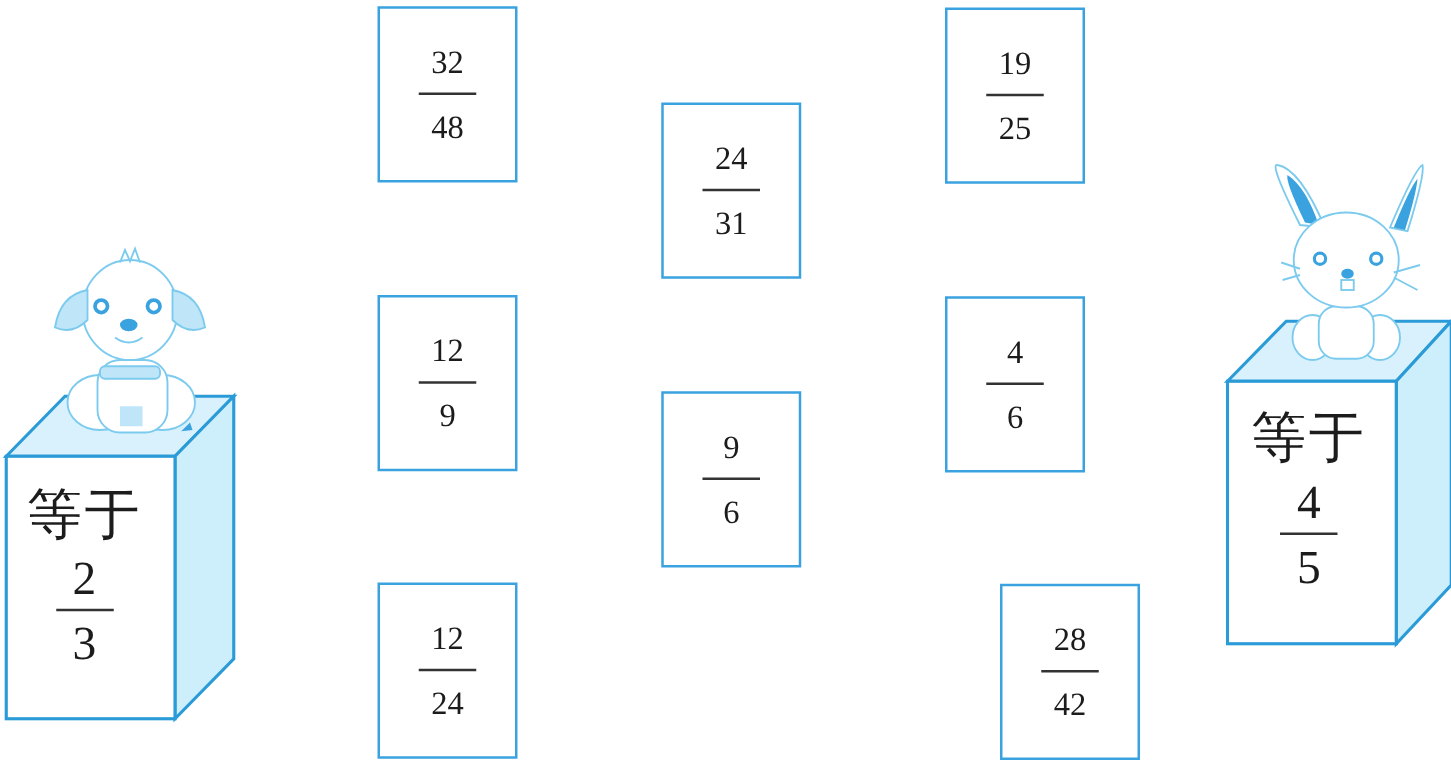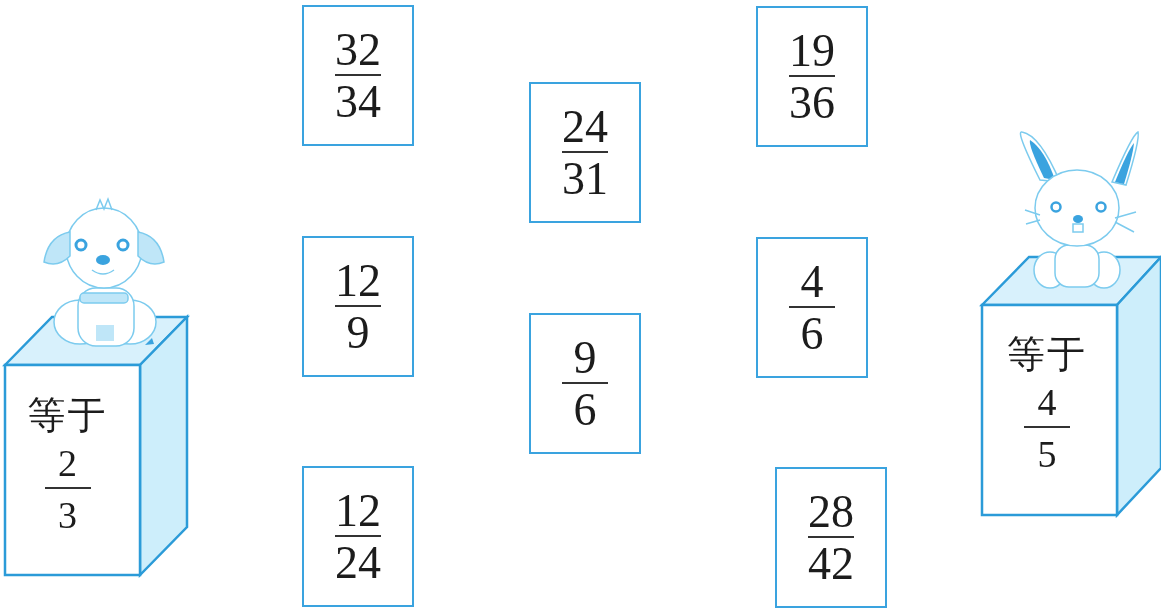--- a/index.html
+++ b/index.html
@@ -1,23 +1,23 @@
 <!DOCTYPE html>
 <html><head>
 <meta charset="utf-8">
 <style>
   html,body{margin:0;padding:0;background:#ffffff;}
   body{width:1161px;height:613px;position:relative;overflow:hidden;font-family:"Liberation Serif","DejaVu Serif",serif;color:#222;}
   .card{position:absolute;width:112px;height:141px;border:2px solid #3aa3df;box-sizing:border-box;background:#fff;}
   .frac{position:absolute;left:0;right:0;top:0;bottom:0;display:flex;flex-direction:column;align-items:center;justify-content:center;}
-  .num,.den{font-size:46px;line-height:40px;color:#1c1c1c;}
+  .num,.den{font-size:26px;line-height:40px;color:#1c1c1c;}
   .bar{width:46px;height:2px;background:#333;margin:4px 0 6px 0;}
   svg{position:absolute;left:0;top:0;}
   .box-label{position:absolute;display:flex;flex-direction:column;align-items:center;}
-  .box-title{font-size:38px;line-height:40px;letter-spacing:2px;color:#1c1c1c;font-family:Liberation Serif, serif;}
+  .box-title{font-size:44px;line-height:40px;letter-spacing:2px;color:#1c1c1c;font-family:Liberation Mono, monospace;}
   .box-frac{display:flex;flex-direction:column;align-items:center;margin-top:8px;}
   .box-frac .num,.box-frac .den{font-size:38px;line-height:40px;}
 </style>
 </head>
 <body>
 
 <svg width="1161" height="613">
 
   <polygon points="5,365 52,317 187,317 140,365" fill="#d8f1fc" stroke="#2b9bd8" stroke-width="2.5"></polygon>
   <polygon points="140,365 187,317 187,527 140,575" fill="#cdeefb" stroke="#2b9bd8" stroke-width="2.5"></polygon>
@@ -75,21 +75,21 @@
     <div class="num">4</div>
     <div class="bar"></div>
     <div class="den">5</div>
   </div>
 </div>
 
 <div class="card" style="left:302px;top:5px;">
   <div class="frac">
       <div class="num">32</div>
       <div class="bar"></div>
-      <div class="den">34</div>
+      <div class="den">48</div>
     </div>
 </div>
 <div class="card" style="left:302px;top:236px;">
   <div class="frac">
       <div class="num">12</div>
       <div class="bar"></div>
       <div class="den">9</div>
     </div>
 </div>
 <div class="card" style="left:302px;top:466px;">
@@ -110,29 +110,29 @@
   <div class="frac">
       <div class="num">9</div>
       <div class="bar"></div>
       <div class="den">6</div>
     </div>
 </div>
 <div class="card" style="left:756px;top:6px;">
   <div class="frac">
       <div class="num">19</div>
       <div class="bar"></div>
-      <div class="den">36</div>
+      <div class="den">25</div>
     </div>
 </div>
 <div class="card" style="left:756px;top:237px;">
   <div class="frac">
       <div class="num">4</div>
       <div class="bar"></div>
       <div class="den">6</div>
     </div>
 </div>
-<div class="card" style="left:775px;top:467px;">
+<div class="card" style="left:800px;top:467px;">
   <div class="frac">
       <div class="num">28</div>
       <div class="bar"></div>
       <div class="den">42</div>
     </div>
 </div>
 
 </body></html>

